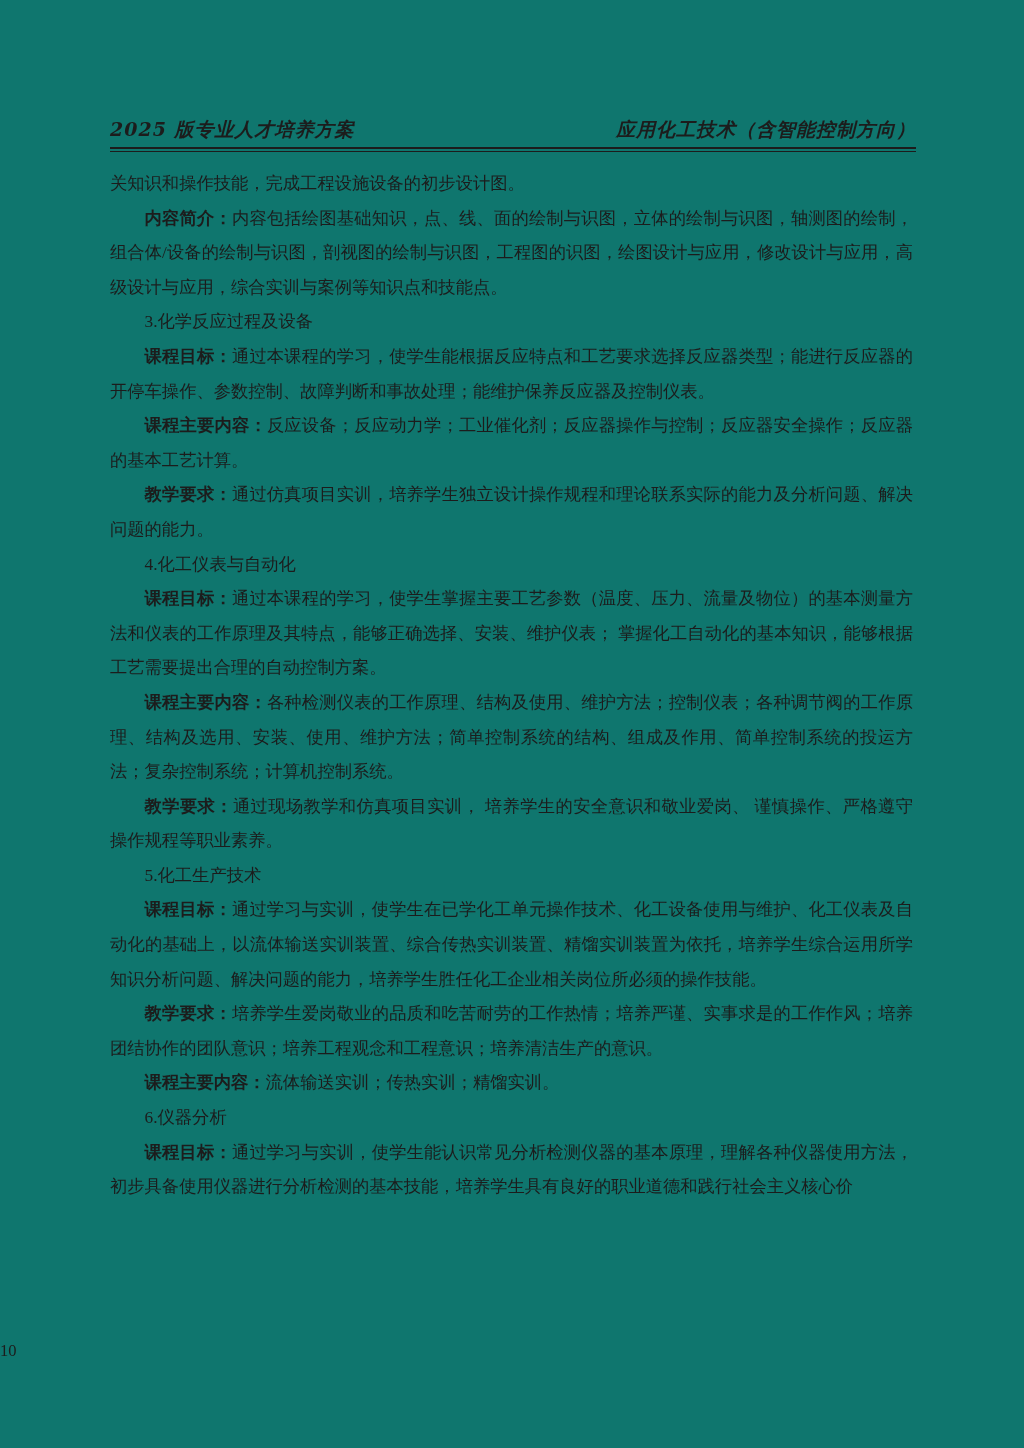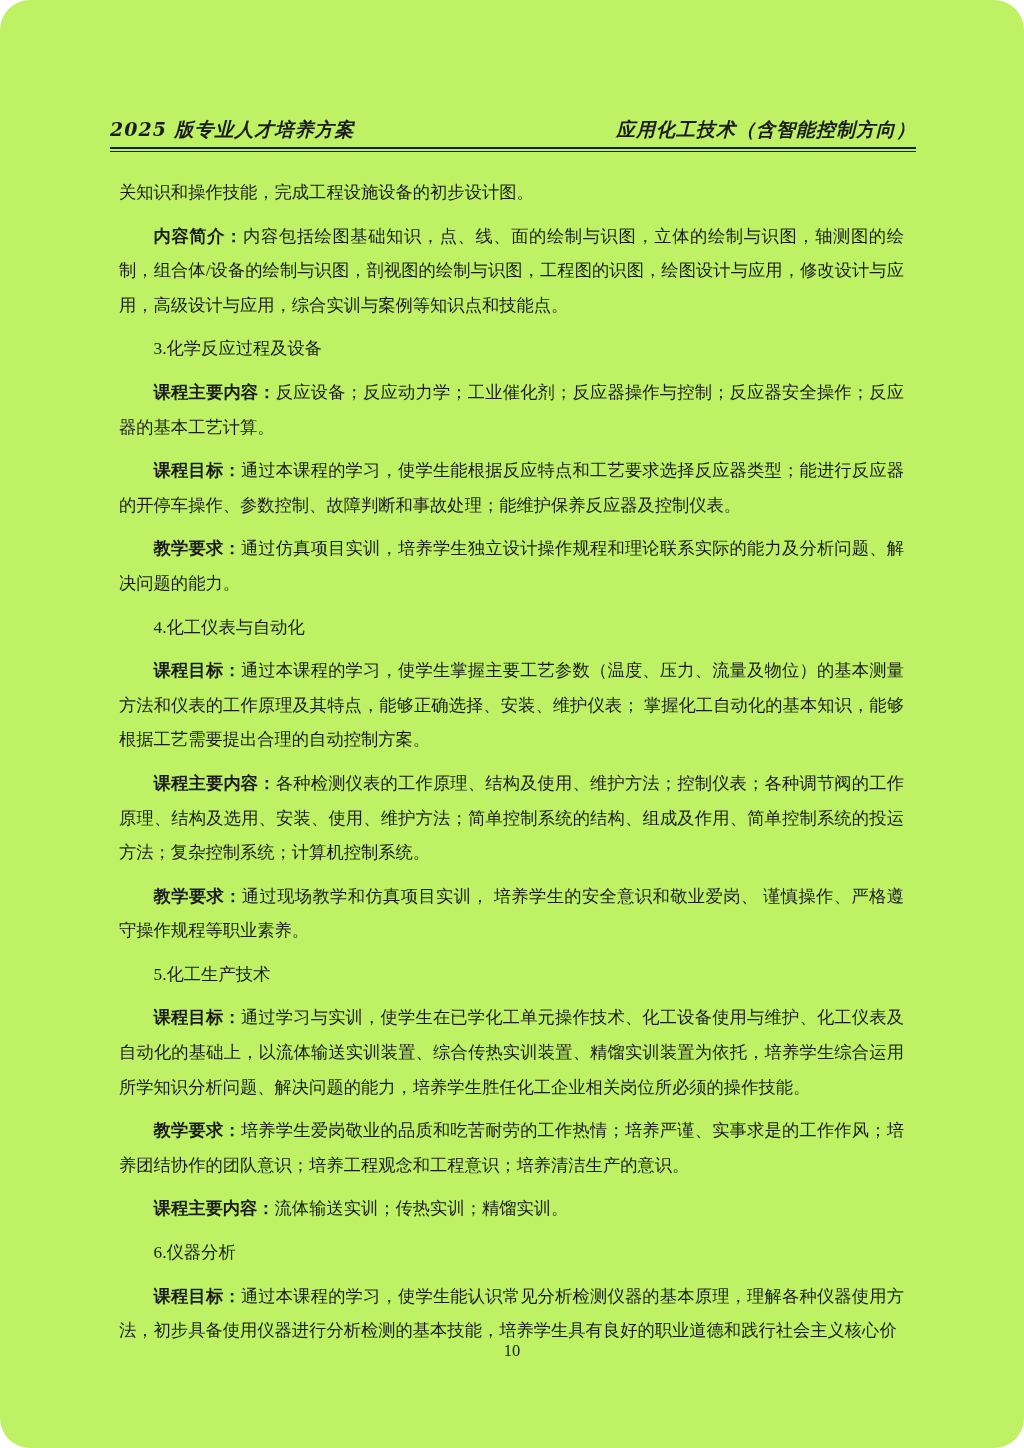--- a/index.html
+++ b/index.html
@@ -2,25 +2,24 @@
 <html lang="zh"><head>
 <meta charset="utf-8">
 <style>
   html, body { margin: 0; padding: 0; }
   body { background: #ffffff; }
   .page {
     position: relative;
     width: 1024px;
     height: 1448px;
     margin: 0 auto;
-    background: #bef264;
+    background: #0f766e;
     color: #1c1c1c;
     font-family: "Liberation Serif", "DejaVu Serif", serif;
     overflow: hidden;
-    border-radius: 30px;
   }
   .header-row {
     position: absolute;
     left: 110px;
     top: 117px;
     width: 806px;
     display: flex;
     justify-content: space-between;
     align-items: baseline;
     font-family: "DejaVu Serif", "Liberation Serif", serif;
@@ -42,62 +41,62 @@
   .doc-body {
     position: absolute;
     left: 110px;
     top: 167px;
     width: 803px;
     font-size: 17.3px;
     line-height: 34.6px;
     text-align: justify;
   }
   .doc-body p {
-    margin: 9px;
+    margin: 0;
     padding: 0;
     text-indent: 2em;
   }
   .doc-body p.continuation { text-indent: 0; }
   .para-label { font-weight: bold; }
   .footer {
     position: absolute;
     left: 0;
     top: 1341px;
     width: 100%;
-    text-align: center;
+    text-align: left;
     font-size: 16.5px;
   }
 </style>
 </head>
 <body>
 
 <div class="page">
 
   <div class="header-row">
     <span>2025 版专业人才培养方案</span>
     <span>应用化工技术（含智能控制方向）</span>
   </div>
   <div class="header-rule"></div>
 
   <div class="doc-body">
     <p class="continuation"><span class="para-label"></span><span>关知识和操作技能，完成工程设施设备的初步设计图。</span></p>
     <p class="body"><span class="para-label">内容简介：</span><span>内容包括绘图基础知识，点、线、面的绘制与识图，立体的绘制与识图，轴测图的绘制，组合体/设备的绘制与识图，剖视图的绘制与识图，工程图的识图，绘图设计与应用，修改设计与应用，高级设计与应用，综合实训与案例等知识点和技能点。</span></p>
     <p class="section"><span class="para-label"></span><span>3.化学反应过程及设备</span></p>
+    <p class="body"><span class="para-label">课程目标：</span><span>通过本课程的学习，使学生能根据反应特点和工艺要求选择反应器类型；能进行反应器的开停车操作、参数控制、故障判断和事故处理；能维护保养反应器及控制仪表。</span></p>
     <p class="body"><span class="para-label">课程主要内容：</span><span>反应设备；反应动力学；工业催化剂；反应器操作与控制；反应器安全操作；反应器的基本工艺计算。</span></p>
-    <p class="body"><span class="para-label">课程目标：</span><span>通过本课程的学习，使学生能根据反应特点和工艺要求选择反应器类型；能进行反应器的开停车操作、参数控制、故障判断和事故处理；能维护保养反应器及控制仪表。</span></p>
     <p class="body"><span class="para-label">教学要求：</span><span>通过仿真项目实训，培养学生独立设计操作规程和理论联系实际的能力及分析问题、解决问题的能力。</span></p>
     <p class="section"><span class="para-label"></span><span>4.化工仪表与自动化</span></p>
     <p class="body"><span class="para-label">课程目标：</span><span>通过本课程的学习，使学生掌握主要工艺参数（温度、压力、流量及物位）的基本测量方法和仪表的工作原理及其特点，能够正确选择、安装、维护仪表； 掌握化工自动化的基本知识，能够根据工艺需要提出合理的自动控制方案。</span></p>
     <p class="body"><span class="para-label">课程主要内容：</span><span>各种检测仪表的工作原理、结构及使用、维护方法；控制仪表；各种调节阀的工作原理、结构及选用、安装、使用、维护方法；简单控制系统的结构、组成及作用、简单控制系统的投运方法；复杂控制系统；计算机控制系统。</span></p>
     <p class="body"><span class="para-label">教学要求：</span><span>通过现场教学和仿真项目实训， 培养学生的安全意识和敬业爱岗、 谨慎操作、严格遵守操作规程等职业素养。</span></p>
     <p class="section"><span class="para-label"></span><span>5.化工生产技术</span></p>
     <p class="body"><span class="para-label">课程目标：</span><span>通过学习与实训，使学生在已学化工单元操作技术、化工设备使用与维护、化工仪表及自动化的基础上，以流体输送实训装置、综合传热实训装置、精馏实训装置为依托，培养学生综合运用所学知识分析问题、解决问题的能力，培养学生胜任化工企业相关岗位所必须的操作技能。</span></p>
     <p class="body"><span class="para-label">教学要求：</span><span>培养学生爱岗敬业的品质和吃苦耐劳的工作热情；培养严谨、实事求是的工作作风；培养团结协作的团队意识；培养工程观念和工程意识；培养清洁生产的意识。</span></p>
     <p class="body"><span class="para-label">课程主要内容：</span><span>流体输送实训；传热实训；精馏实训。</span></p>
     <p class="section"><span class="para-label"></span><span>6.仪器分析</span></p>
-    <p class="body"><span class="para-label">课程目标：</span><span>通过本课程的学习，使学生能认识常见分析检测仪器的基本原理，理解各种仪器使用方法，初步具备使用仪器进行分析检测的基本技能，培养学生具有良好的职业道德和践行社会主义核心价</span></p>
+    <p class="body"><span class="para-label">课程目标：</span><span>通过学习与实训，使学生能认识常见分析检测仪器的基本原理，理解各种仪器使用方法，初步具备使用仪器进行分析检测的基本技能，培养学生具有良好的职业道德和践行社会主义核心价</span></p>
   </div>
 
   <div class="footer">
     <span>10</span>
   </div>
 
 </div>
 
 </body></html>

